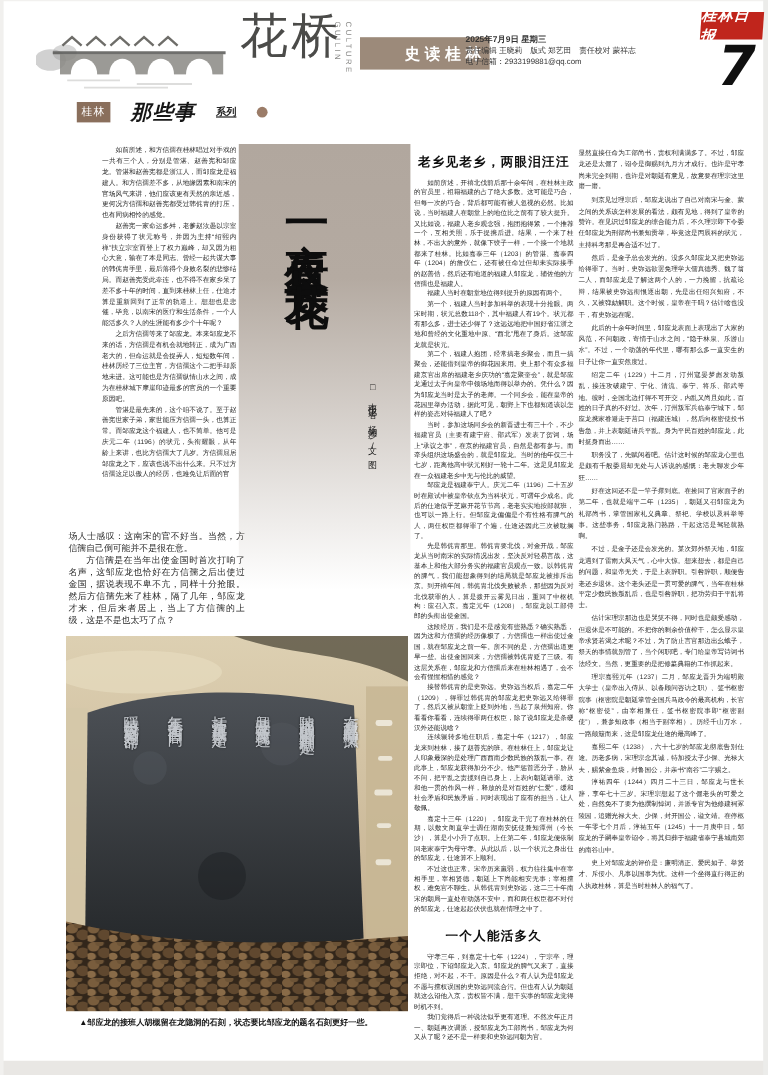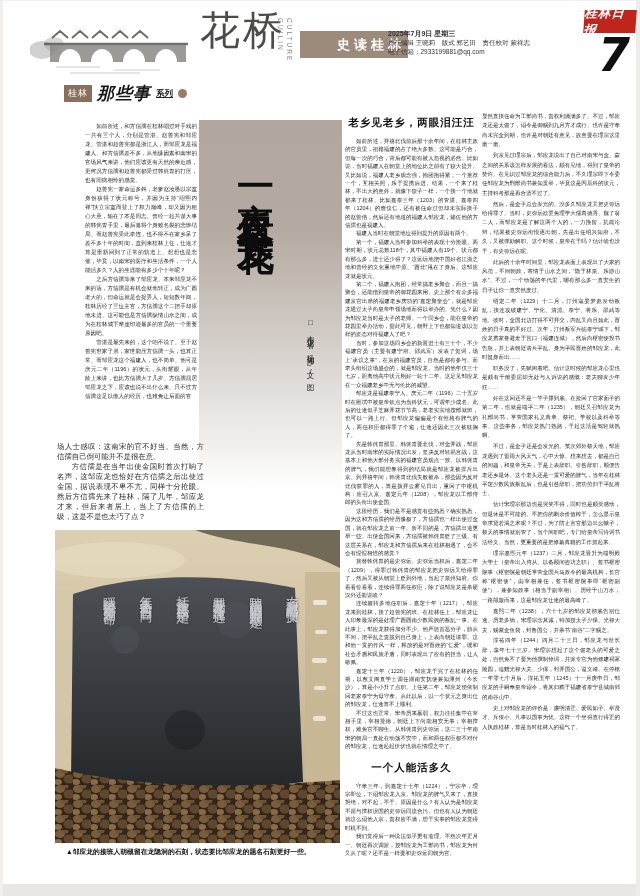--- a/index.html
+++ b/index.html
@@ -13,38 +13,38 @@
   .vert-en{writing-mode:vertical-rl;font-size:6.5px;color:#8a8a88;letter-spacing:2px;line-height:1.4;}
   .column-box{background:var(--box-brown,#9c8a7a);color:#fff;display:flex;align-items:center;justify-content:center;
               font-family:"Liberation Serif","DejaVu Serif",serif;font-size:13px;letter-spacing:4px;font-weight:600;padding-left:34px;}
   .meta{font-size:6.5px;color:#333;line-height:9px;}
   .meta .d{font-weight:bold;font-size:7px;}
   .logo{background:var(--masthead-red,#c0251c);color:#fff;display:flex;align-items:center;justify-content:center;
         font-family:"DejaVu Serif",serif;font-style:italic;font-weight:bold;font-size:12.5px;letter-spacing:1px;transform:skewX(-4deg);}
   .pageno{font-size:46px;font-weight:800;font-style:italic;color:#101010;line-height:1;font-family:"DejaVu Sans",sans-serif;}
 
   
-  .badge-row{display:flex;align-items:center;gap:5px;}
+  .badge-row{display:flex;align-items:center;gap:17px;}
   .badge-box{background:var(--badge-brown,#8a6f5c);color:#fff;font-size:9px;padding:2px 4px;font-family:"Liberation Serif",serif;letter-spacing:1px;}
   .badge-script{font-family:Liberation Serif, serif;font-size:17px;font-weight:bold;font-style:italic;color:#161616;letter-spacing:1px;}
   .badge-suffix{font-size:8.5px;font-weight:bold;color:#222;text-decoration:underline;}
   .badge-dot{width:9px;height:9px;border-radius:50%;background:#9b7c68;}
 
   
   .title-block{background:linear-gradient(180deg,#b1a79e 0%,#b4aaa1 30%,rgba(255,255,255,0) 100%);}
   .vtitle{writing-mode:vertical-rl;text-orientation:upright;font-size:37px;font-weight:900;color:#0d0d0d;
           letter-spacing:7px;line-height:1;font-family:"Liberation Sans",sans-serif;}
   .vbyline{writing-mode:vertical-rl;text-orientation:upright;font-size:7.5px;color:#222;letter-spacing:2px;}
 
   
   .textcol p{margin:0;text-indent:2em;text-align:justify;}
   .cont-first p:first-child{text-indent:0;}
   .col1a{font-size:5.6px;line-height:9px;color:#2a2a2a;overflow:hidden;}
   .col1b{font-size:7.4px;line-height:10px;color:#2a2a2a;overflow:hidden;}
-  .col2,.col3{font-size:5.5px;color:#2a2a2a;overflow:hidden;}
+  .col2,.col3{font-size:5.5px;color:#2a2a2a;overflow:hidden;margin-top:12px;}
   .col2 p{line-height:8.4px;}
   .col3 p{line-height:9.4px;margin-bottom:1.5px;}
   .subhead{font-size:10.5px;font-weight:bold;color:#0e0e0e;text-align:center;letter-spacing:1px;margin:4px 0 7px;font-family:"Liberation Sans",sans-serif;}
   .subhead.mt{margin-top:10px;}
 
   
   .photo{overflow:hidden;}
   .ins-overlay{position:absolute;left:46px;top:56px;width:198px;height:192px;display:flex;flex-direction:row-reverse;justify-content:space-between;}
   .ins-col{writing-mode:vertical-rl;text-orientation:upright;font-size:13px;line-height:1.15;letter-spacing:2px;
            color:#d9dde2;opacity:.85;font-family:"Liberation Serif","DejaVu Serif",serif;text-shadow:0 0 2px rgba(0,0,0,.65);}

